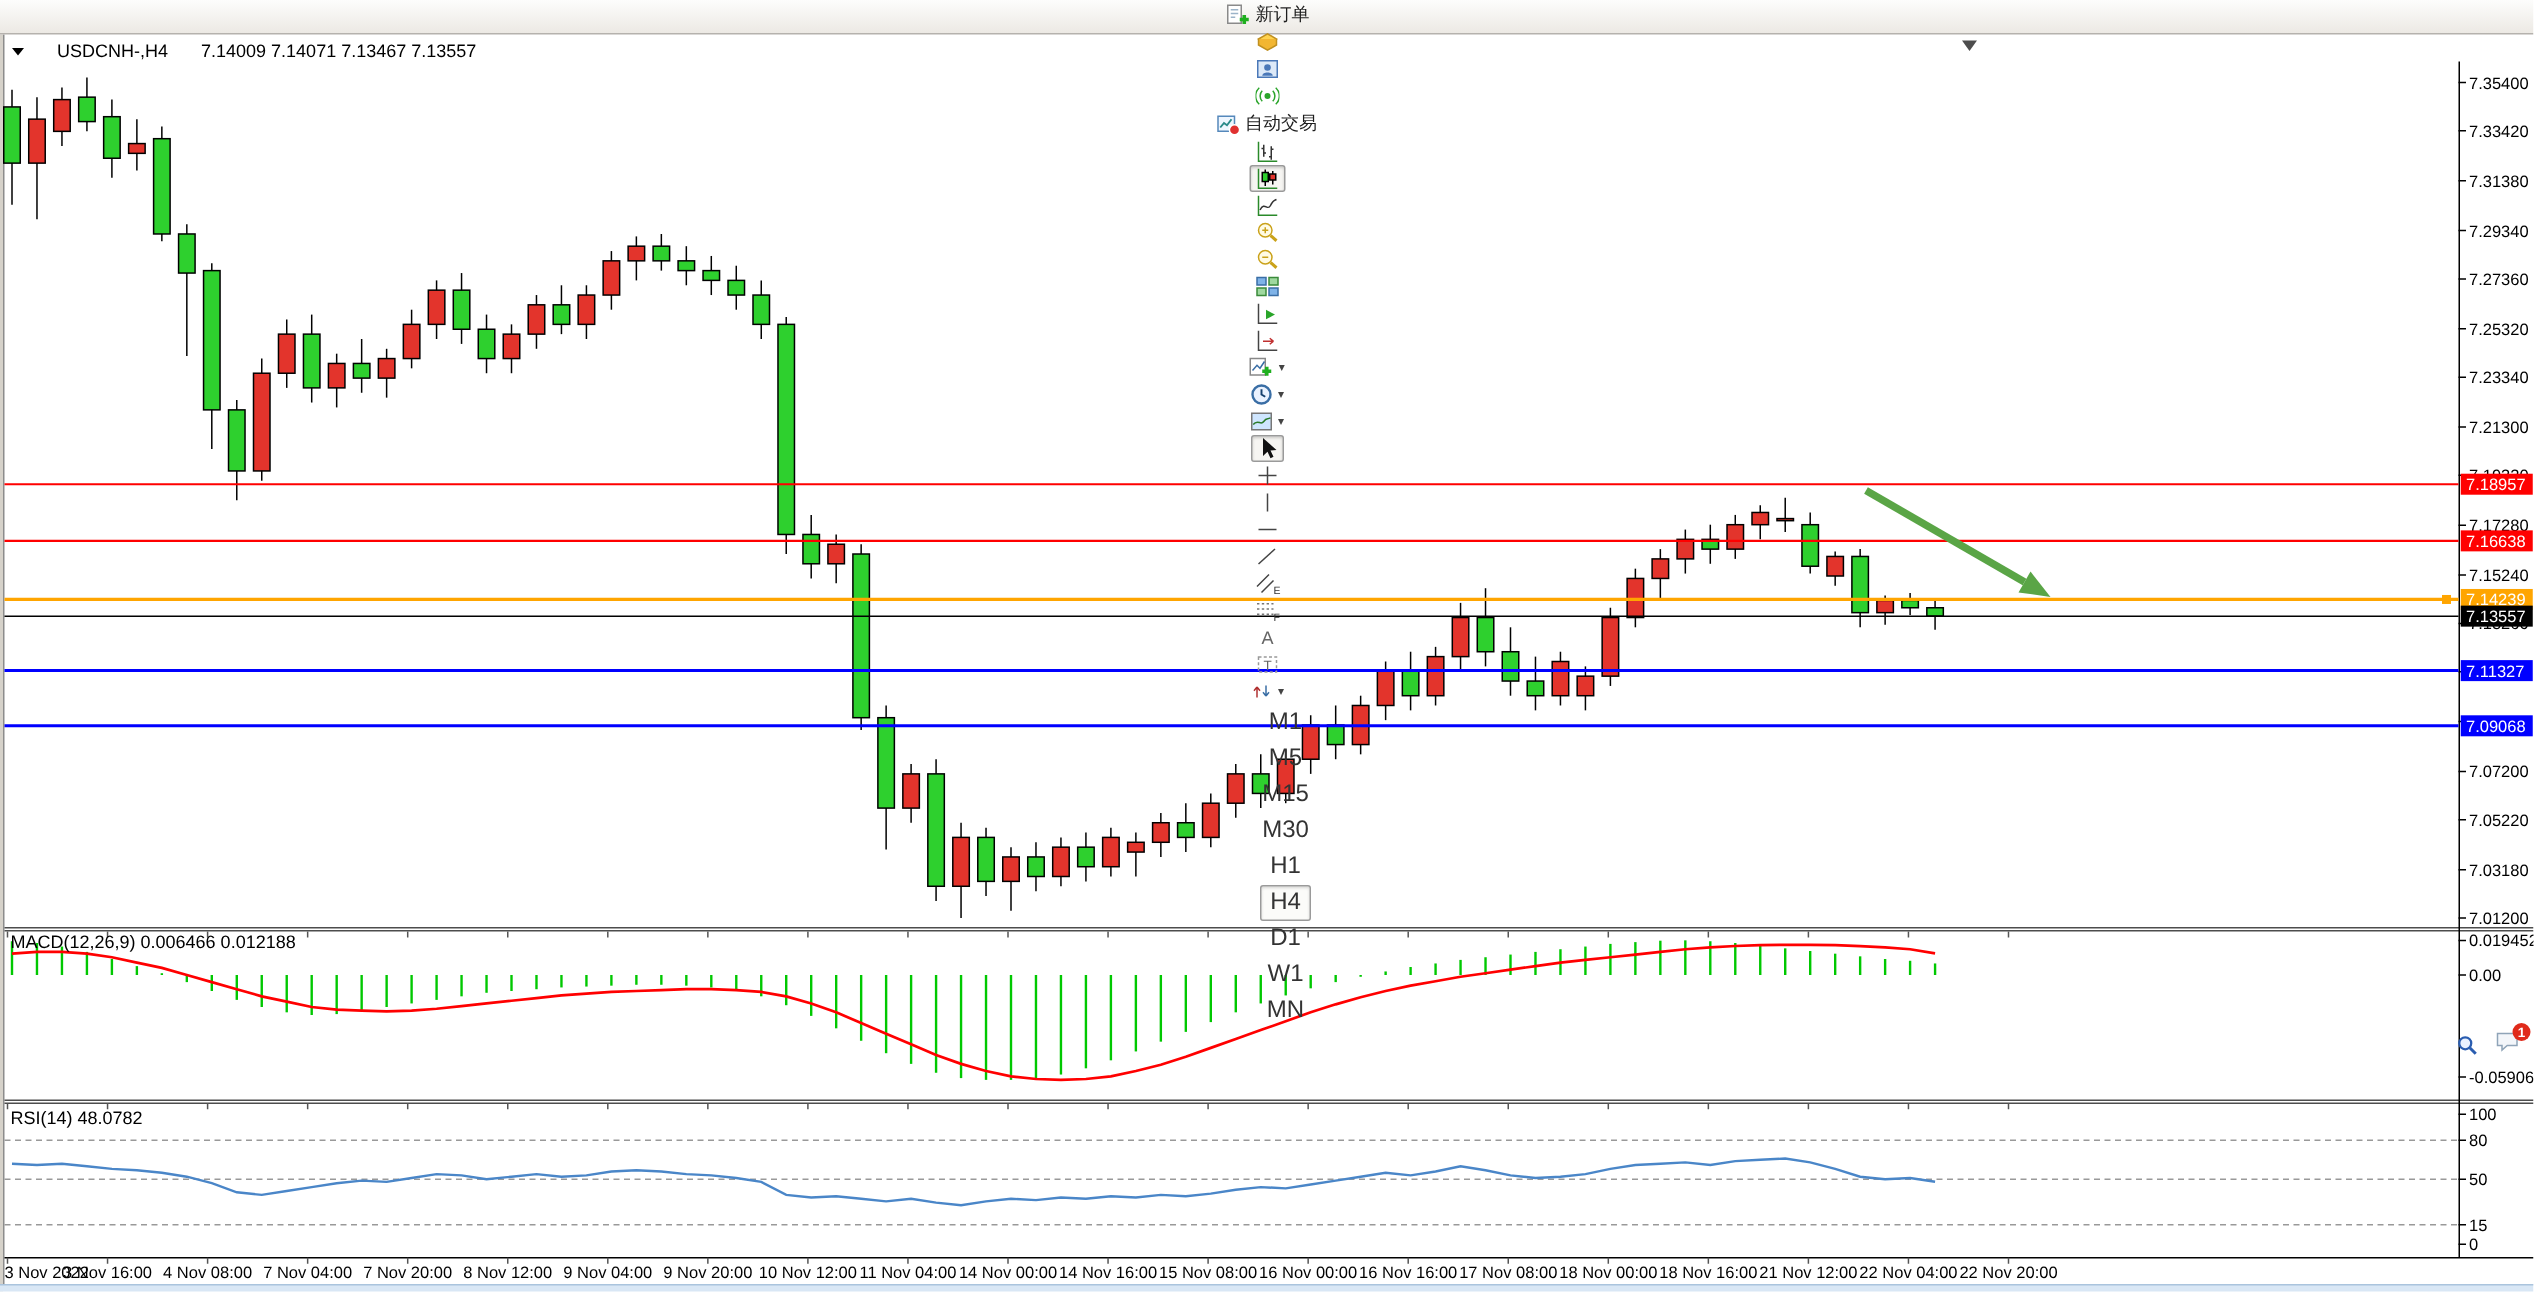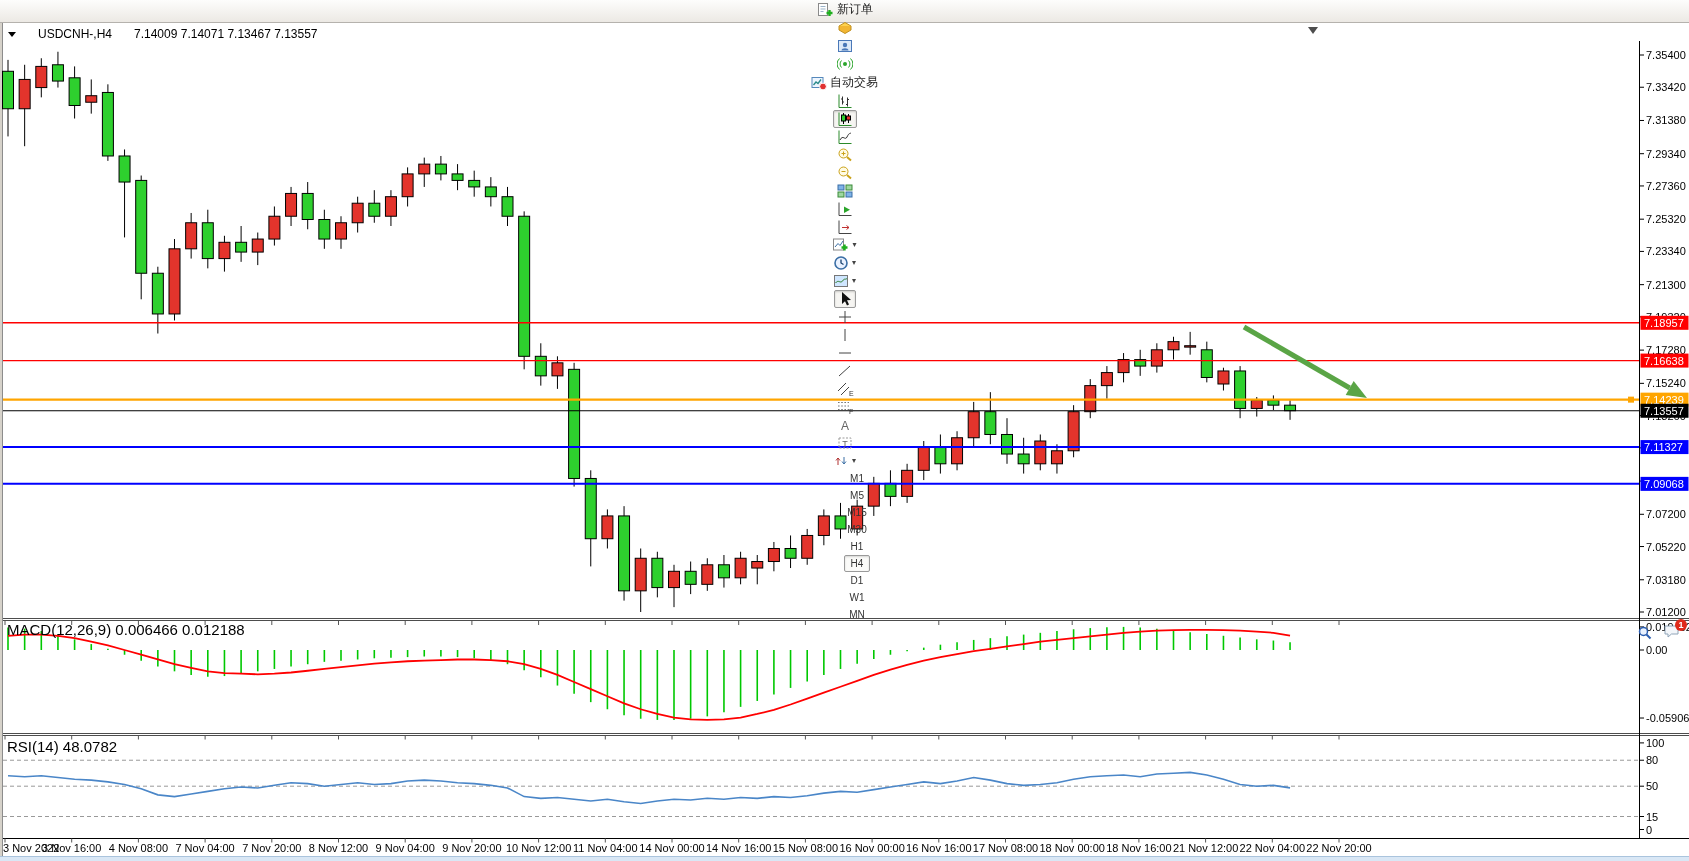--- a/index.html
+++ b/index.html
@@ -11,33 +11,33 @@
     display:flex;align-items:center;padding:0 2px;box-sizing:border-box;flex-direction:column;}
   .grip{width:4px;height:16px;margin:0 2px;
     background:repeating-linear-gradient(#cfccc6 0 2px,transparent 2px 4px);}
   .vsep{width:1px;height:17px;background:#c6c3bd;margin:0 3px;}
   .tbtn{display:flex;align-items:center;gap:3px;height:20px;padding:0 3px;
     background:transparent;border:1px solid transparent;border-radius:2px;
     font-family:"Liberation Sans",sans-serif;font-size:12px;color:#1d1d1d;cursor:default;}
   .tbtn.pressed{border:1px solid #9a9a9a;background:#f6f5f2;box-shadow:inset 0 1px 2px rgba(0,0,0,.18);}
   .tbtn svg{display:block;}
   .caret{font-size:8px;color:#444;line-height:1;}
-  .tfbtn{font-size:10px;color:#333;padding:2px 6px;border:1px solid transparent;border-radius:2px;margin-left:25px;}
+  .tfbtn{font-size:16px;color:#333;padding:2px 6px;border:1px solid transparent;border-radius:2px;margin-left:25px;}
   .tfbtn.active{border:1px solid #9a9a9a;background:#fbfbf9;box-shadow:inset 0 1px 2px rgba(0,0,0,.15);text-align:right;}
   .toolbar-right{margin-left:auto;display:flex;align-items:center;gap:6px;padding-right:6px;}
   .badge{position:absolute;top:-4px;right:-6px;background:#e02a1a;color:#fff;font-size:9px;
     font-weight:bold;border-radius:8px;min-width:12px;height:12px;line-height:12px;text-align:center;}
   .chatwrap{position:relative;}
   
   #chart-svg{position:absolute;left:0;top:0;z-index:1;}
   .chart-title{position:absolute;left:8px;top:27px;z-index:2;font-size:12px;color:#000;
     display:flex;align-items:center;gap:22px;white-space:nowrap;}
   .tri-down{width:0;height:0;border-left:4px solid transparent;border-right:4px solid transparent;
     border-top:5px solid #000;display:inline-block;}
-  .ind-label{position:absolute;z-index:2;font-size:15px;color:#000;white-space:nowrap;}
+  .ind-label{position:absolute;z-index:2;font-size:12px;color:#000;white-space:nowrap;}
   #macd-label{left:7px;top:621px;}
   #rsi-label{left:7px;top:738px;}
   .shift-marker{position:absolute;left:1308px;top:27px;z-index:2;width:0;height:0;
     border-left:5px solid transparent;border-right:5px solid transparent;border-top:7px solid #4d4d4d;}
   .frame-left{position:absolute;left:0;top:23px;width:2px;height:838px;background:#d6d2ca;z-index:2;}
   .frame-bottom{position:absolute;left:0;top:856px;width:1689px;height:5px;background:#d9e7f5;
     border-top:1px solid #aac4dd;z-index:4;}
 </style>
 </head>
 <body>

